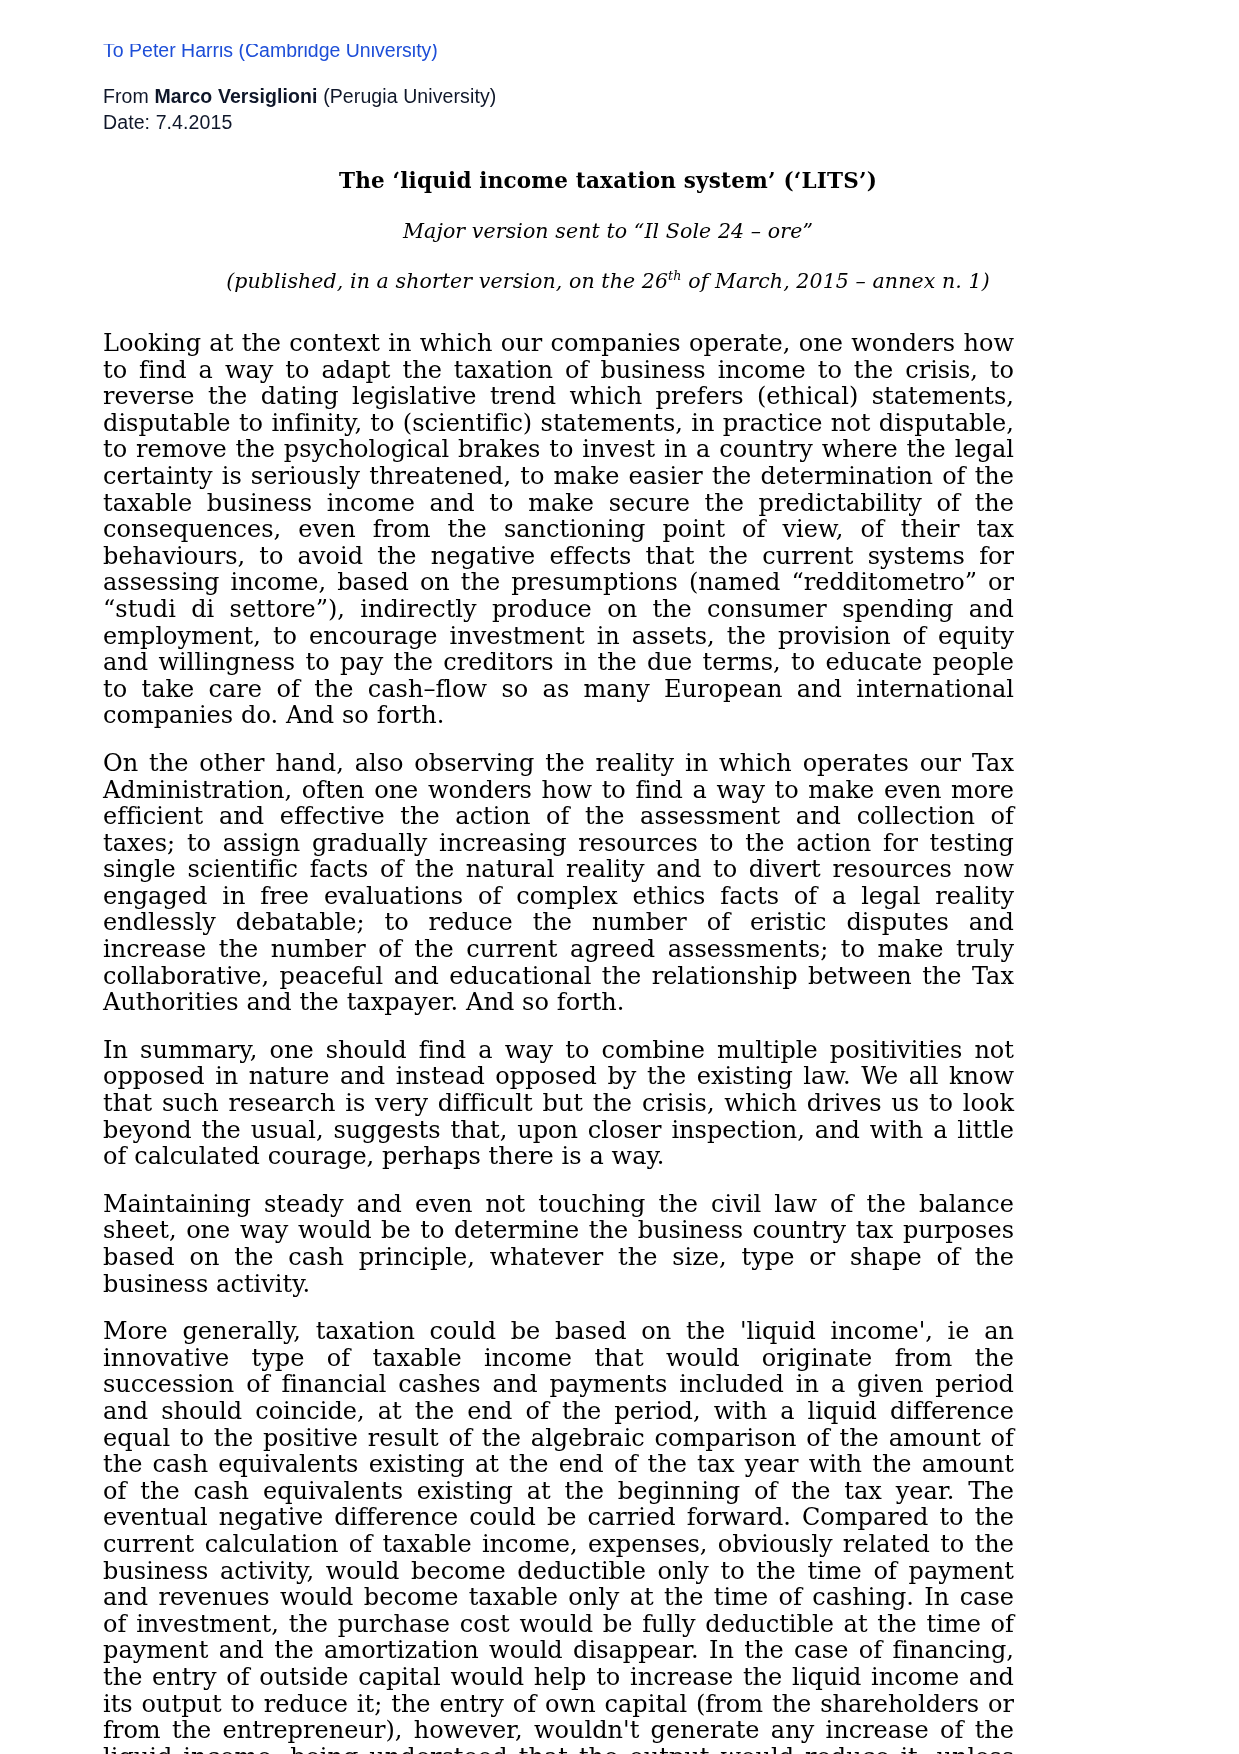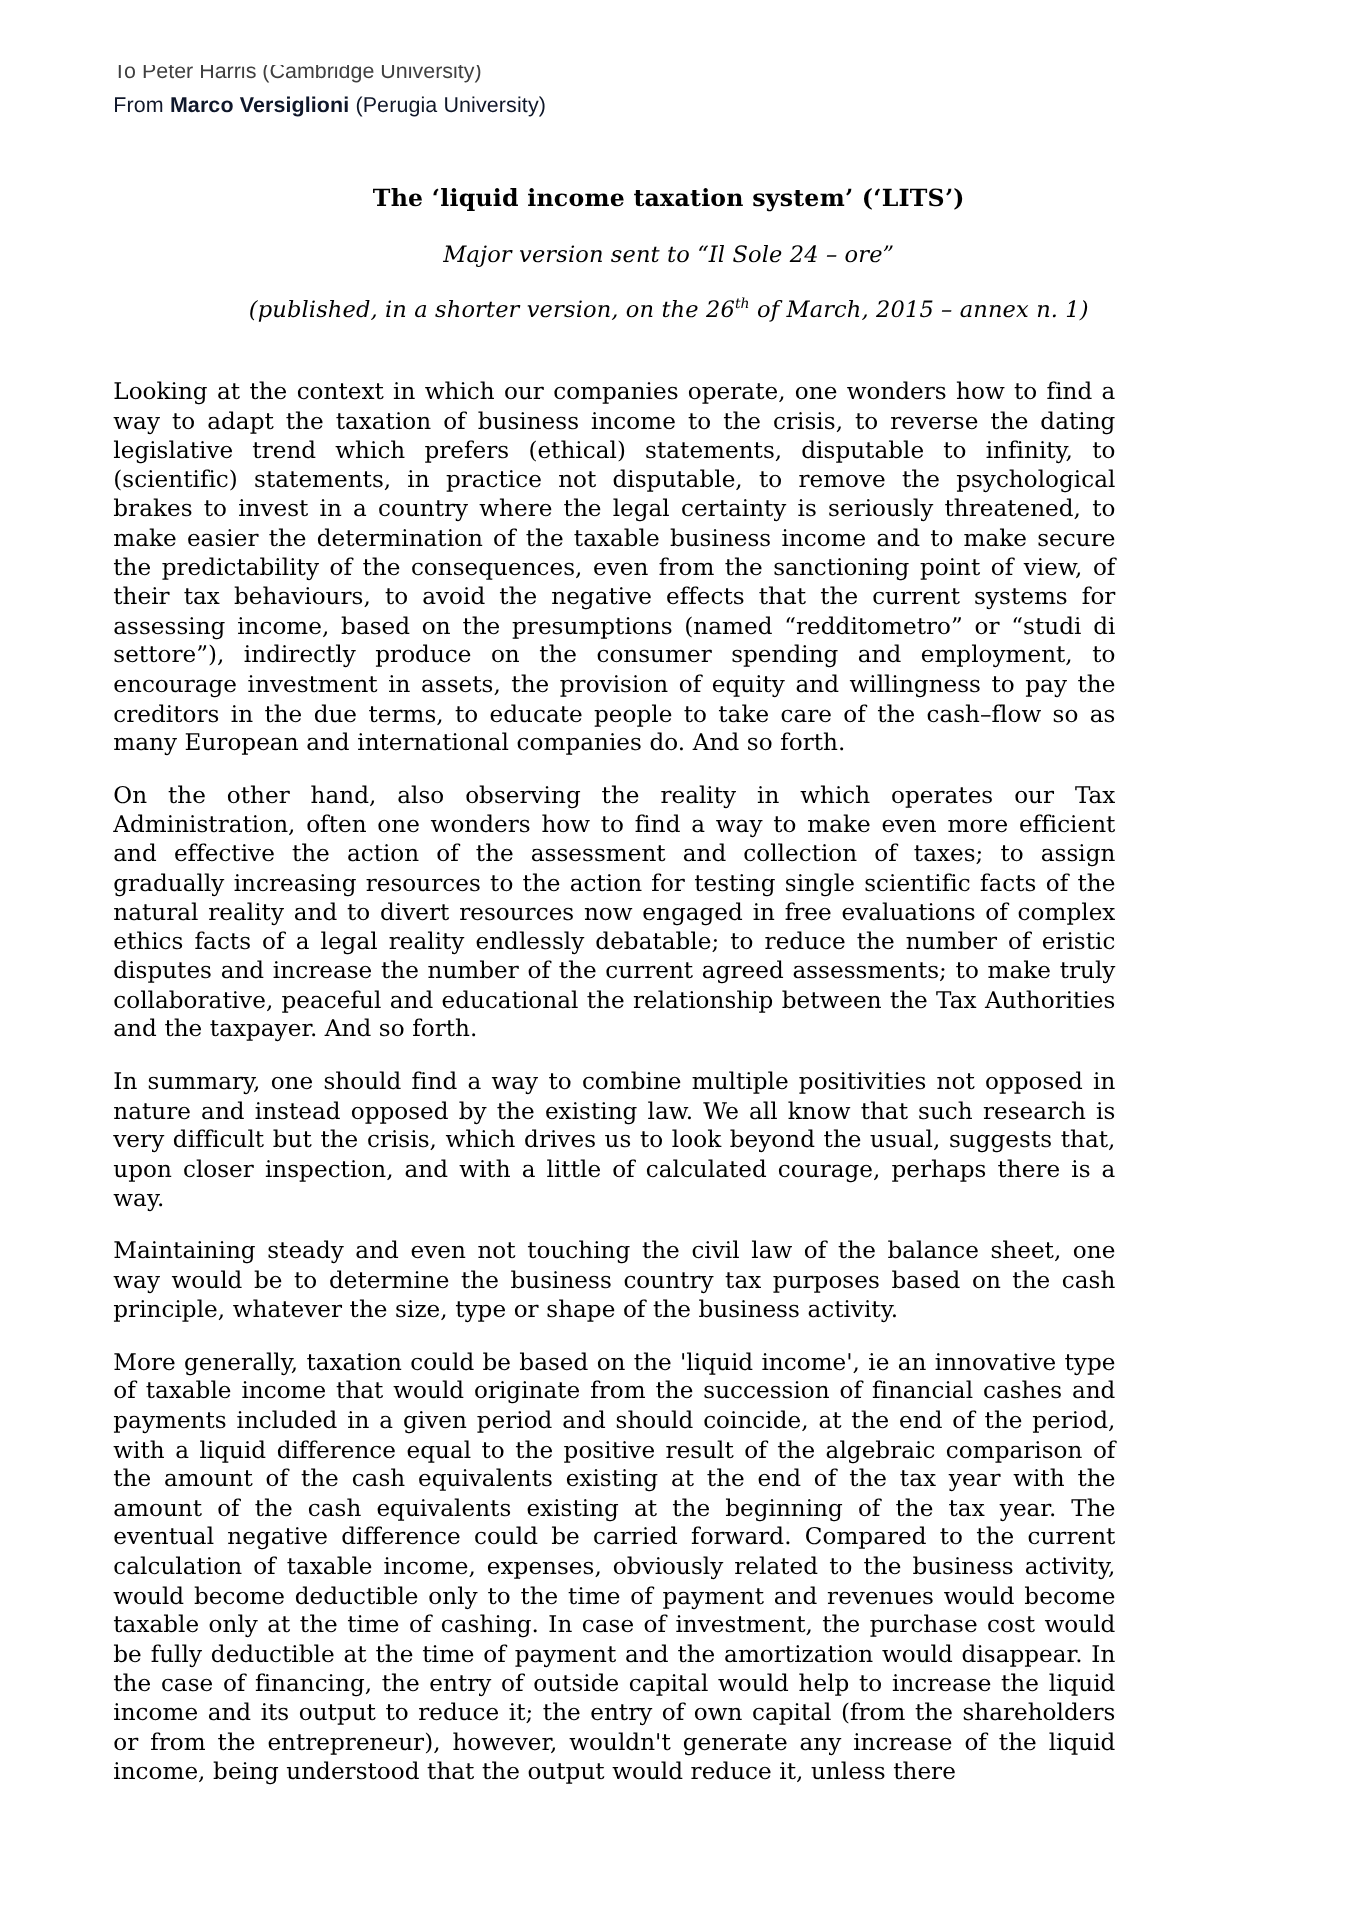--- a/index.html
+++ b/index.html
@@ -37,28 +37,28 @@
     color: #0f172a;
     letter-spacing: 0.1px;
   }
   .memo-line { white-space: nowrap; }
   .memo-line .bold { font-weight: bold; }
 
   
   #memo-row-to {
     position: absolute;
     left: 103px;
-    top: 59px;
+    top: 44px;
     width: 620px;
     height: 22px;
     overflow: hidden;
     font-family: "Liberation Sans", sans-serif;
     font-size: 19.5px;
     line-height: 25.5px;
-    color: #404040;
+    color: #1d4ed8;
   }
   #memo-row-to .inner {
     position: relative;
     top: -6px;
     white-space: nowrap;
   }
 
   
   #title-block {
     position: absolute;
@@ -91,25 +91,25 @@
 
   
   #body-text {
     position: absolute;
     left: 103px;
     top: 330px;
     width: 911px;
   }
   .para {
     font-family: "DejaVu Serif", serif;
-    font-size: 21px;
+    font-size: 24px;
     line-height: 26.6px;
     text-align: justify;
     text-justify: inter-word;
-    margin: 13px 0 21px 0;
+    margin: 0 0 21px 0;
     letter-spacing: 0.02px;
     word-spacing: 0.2px;
     hyphens: none;
   }
   .para:last-child { margin-bottom: 0; }
 </style>
 </head>
 <body>
 
 <div id="page">
@@ -121,20 +121,21 @@
       <span>(Cambridge University)</span>
     </div>
   </div>
 
   <div id="memo-header" style="top:84px;">
     <div class="memo-line">
       <span>From</span>
       <span class="bold">Marco Versiglioni</span>
       <span>(Perugia University)</span>
     </div>
+    <div class="memo-line">Date: 7.4.2015</div>
   </div>
 
   <div id="title-block">
     <div id="doc-title">The ‘liquid income taxation system’ (‘LITS’)</div>
     <div class="subtitle">Major version sent to “Il Sole 24 – ore”</div>
     <div class="subtitle"><span>(published, in a shorter version, on the 26</span><sup>th</sup><span> of March, 2015 – annex n. 1)</span></div>
   </div>
 
   <div id="body-text">
     <p class="para">Looking at the context in which our companies operate, one wonders how to find a way to adapt the taxation of business income to the crisis, to reverse the dating legislative trend which prefers (ethical) statements, disputable to infinity, to (scientific) statements, in practice not disputable, to remove the psychological brakes to invest in a country where the legal certainty is seriously threatened, to make easier the determination of the taxable business income and to make secure the predictability of the consequences, even from the sanctioning point of view, of their tax behaviours, to avoid the negative effects that the current systems for assessing income, based on the presumptions (named “redditometro” or “studi di settore”), indirectly produce on the consumer spending and employment, to encourage investment in assets, the provision of equity and willingness to pay the creditors in the due terms, to educate people to take care of the cash–flow so as many European and international companies do. And so forth.</p>

